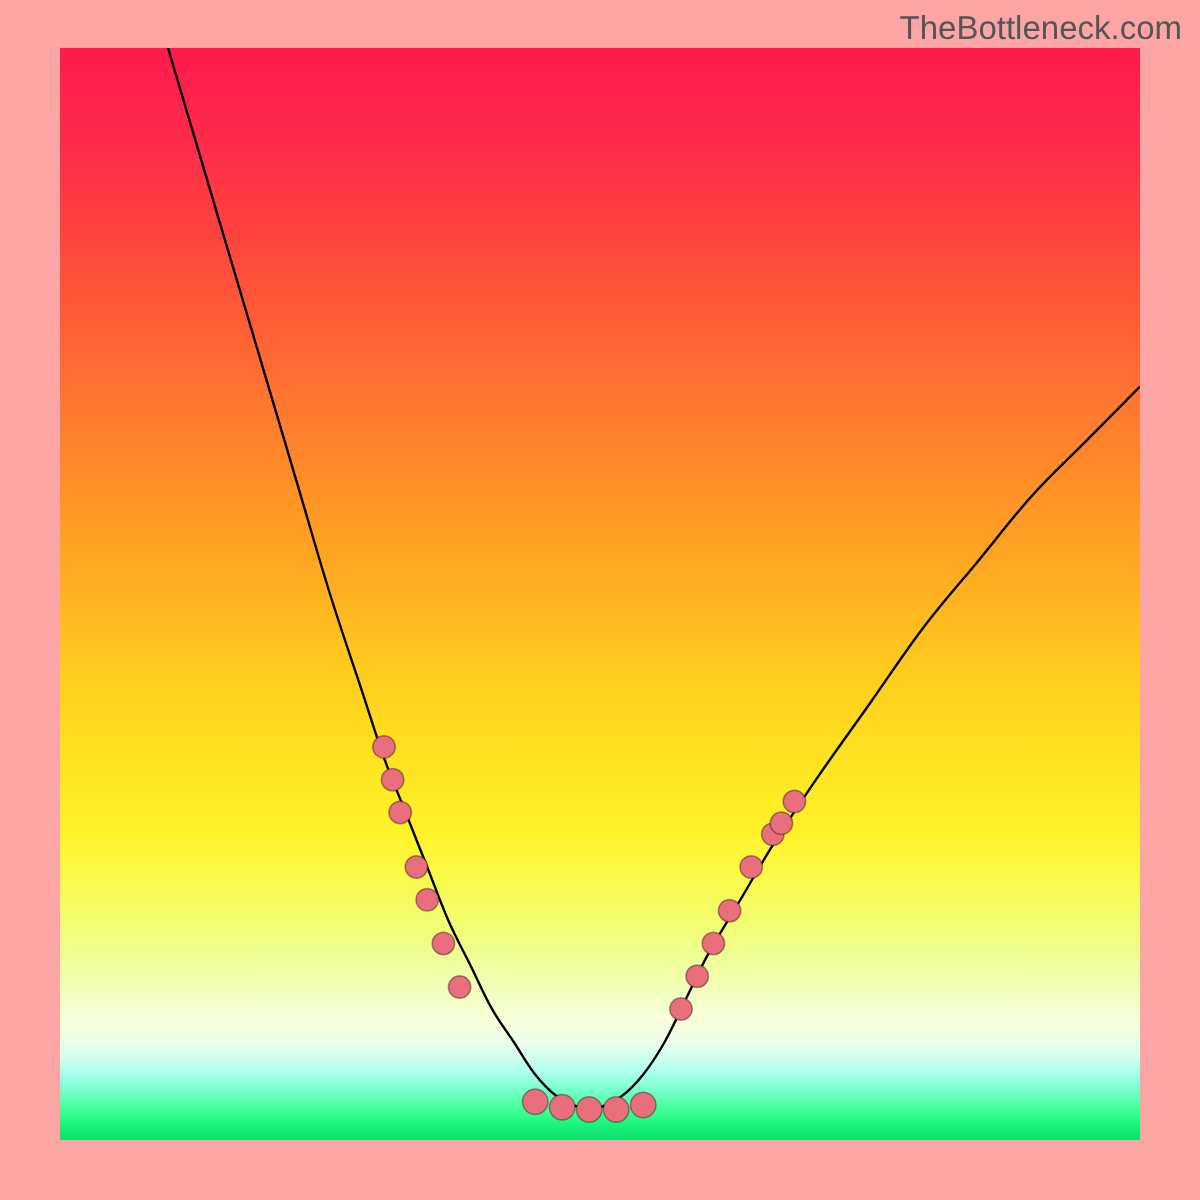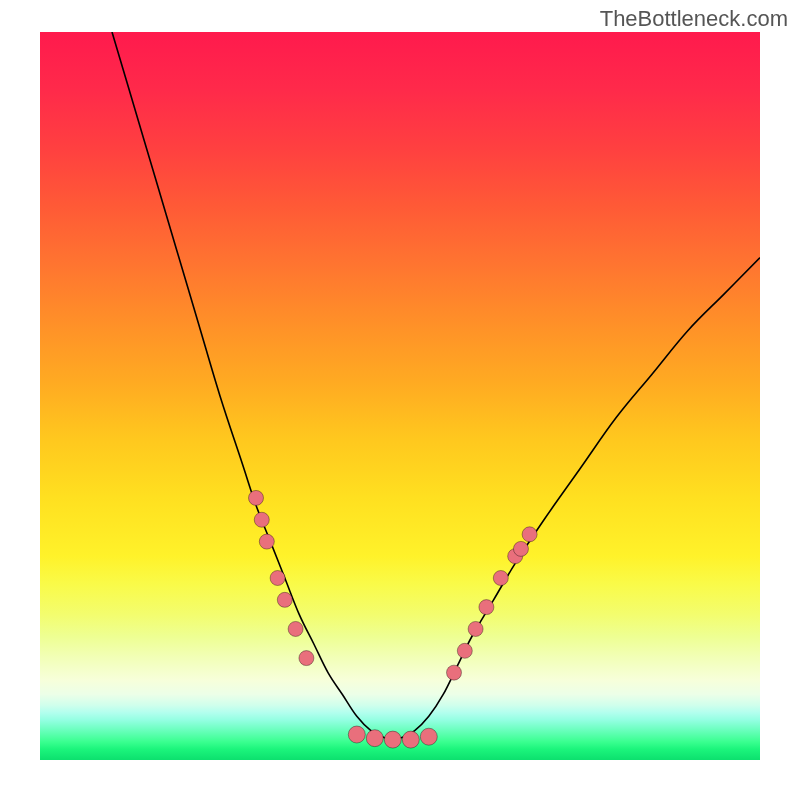--- a/index.html
+++ b/index.html
@@ -1,21 +1,21 @@
 <!DOCTYPE html>
 <html><head>
 <meta charset="utf-8">
 <style>
   * { margin: 0; padding: 0; box-sizing: border-box; }
   html, body { width: 800px; height: 800px; overflow: hidden; background: #000; }
   .container {
     width: 800px;
     height: 800px;
     position: relative;
-    background: #ffffff;
+    background: #fca5a5;
   }
   .watermark {
     position: absolute;
     top: 6px;
     right: 12px;
     font-family: Arial, sans-serif;
     font-size: 22px;
     font-weight: 500;
     color: #555555;
     z-index: 10;

